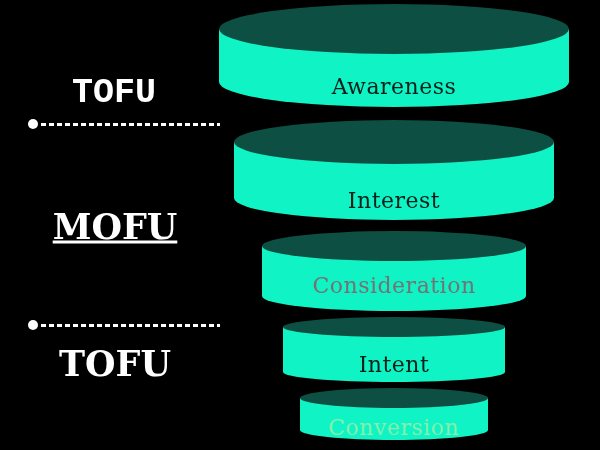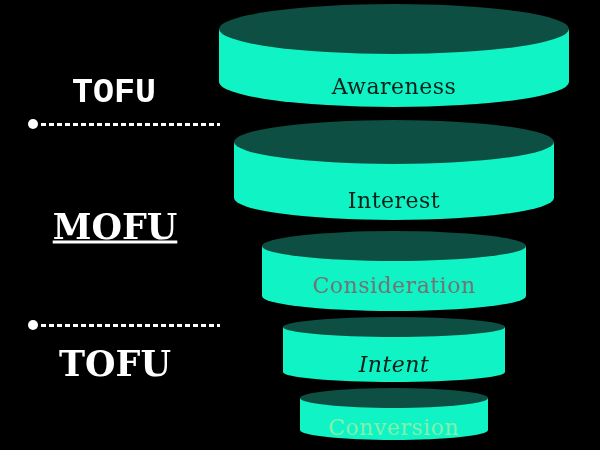--- a/index.html
+++ b/index.html
@@ -83,19 +83,19 @@
       <div class="cyl-top" style="left: 219px; top: 4px; width: 350px; height: 50px; background: rgb(13, 79, 66);"></div>
       <div class="stage-label" style="left: 394px; top: 86px; color: rgb(5, 33, 26);">Awareness</div>
       <div class="cyl-body" style="left: 234px; top: 142px; width: 320px; height: 78px; background: rgb(16, 243, 197); border-radius: 0px 0px 50% 50% / 0px 0px 22px 22px;"></div>
       <div class="cyl-top" style="left: 234px; top: 120px; width: 320px; height: 44px; background: rgb(13, 79, 66);"></div>
       <div class="stage-label" style="left: 394px; top: 200px; color: rgb(5, 33, 26);">Interest</div>
       <div class="cyl-body" style="left: 262px; top: 246px; width: 264px; height: 65px; background: rgb(16, 243, 197); border-radius: 0px 0px 50% 50% / 0px 0px 15px 15px;"></div>
       <div class="cyl-top" style="left: 262px; top: 231px; width: 264px; height: 30px; background: rgb(13, 79, 66);"></div>
       <div class="stage-label" style="left: 394px; top: 285px; color: #737373;">Consideration</div>
       <div class="cyl-body" style="left: 283px; top: 327px; width: 222px; height: 55px; background: rgb(16, 243, 197); border-radius: 0px 0px 50% 50% / 0px 0px 10px 10px;"></div>
       <div class="cyl-top" style="left: 283px; top: 317px; width: 222px; height: 20px; background: rgb(13, 79, 66);"></div>
-      <div class="stage-label" style="left: 394px; top: 364px; color: rgb(5, 33, 26); font-style: italic;">Intent</div>
+      <div class="stage-label" style="left: 394px; top: 364px; color: rgb(5, 33, 26);">Intent</div>
       <div class="cyl-body" style="left: 300px; top: 398px; width: 188px; height: 42px; background: rgb(16, 243, 197); border-radius: 0px 0px 50% 50% / 0px 0px 10px 10px;"></div>
       <div class="cyl-top" style="left: 300px; top: 388px; width: 188px; height: 20px; background: rgb(13, 79, 66);"></div>
       <div class="stage-label" style="left: 394px; top: 427px; color: #86efac;">Conversion</div>
     </div>
 
 </div>
 
 </body></html>

